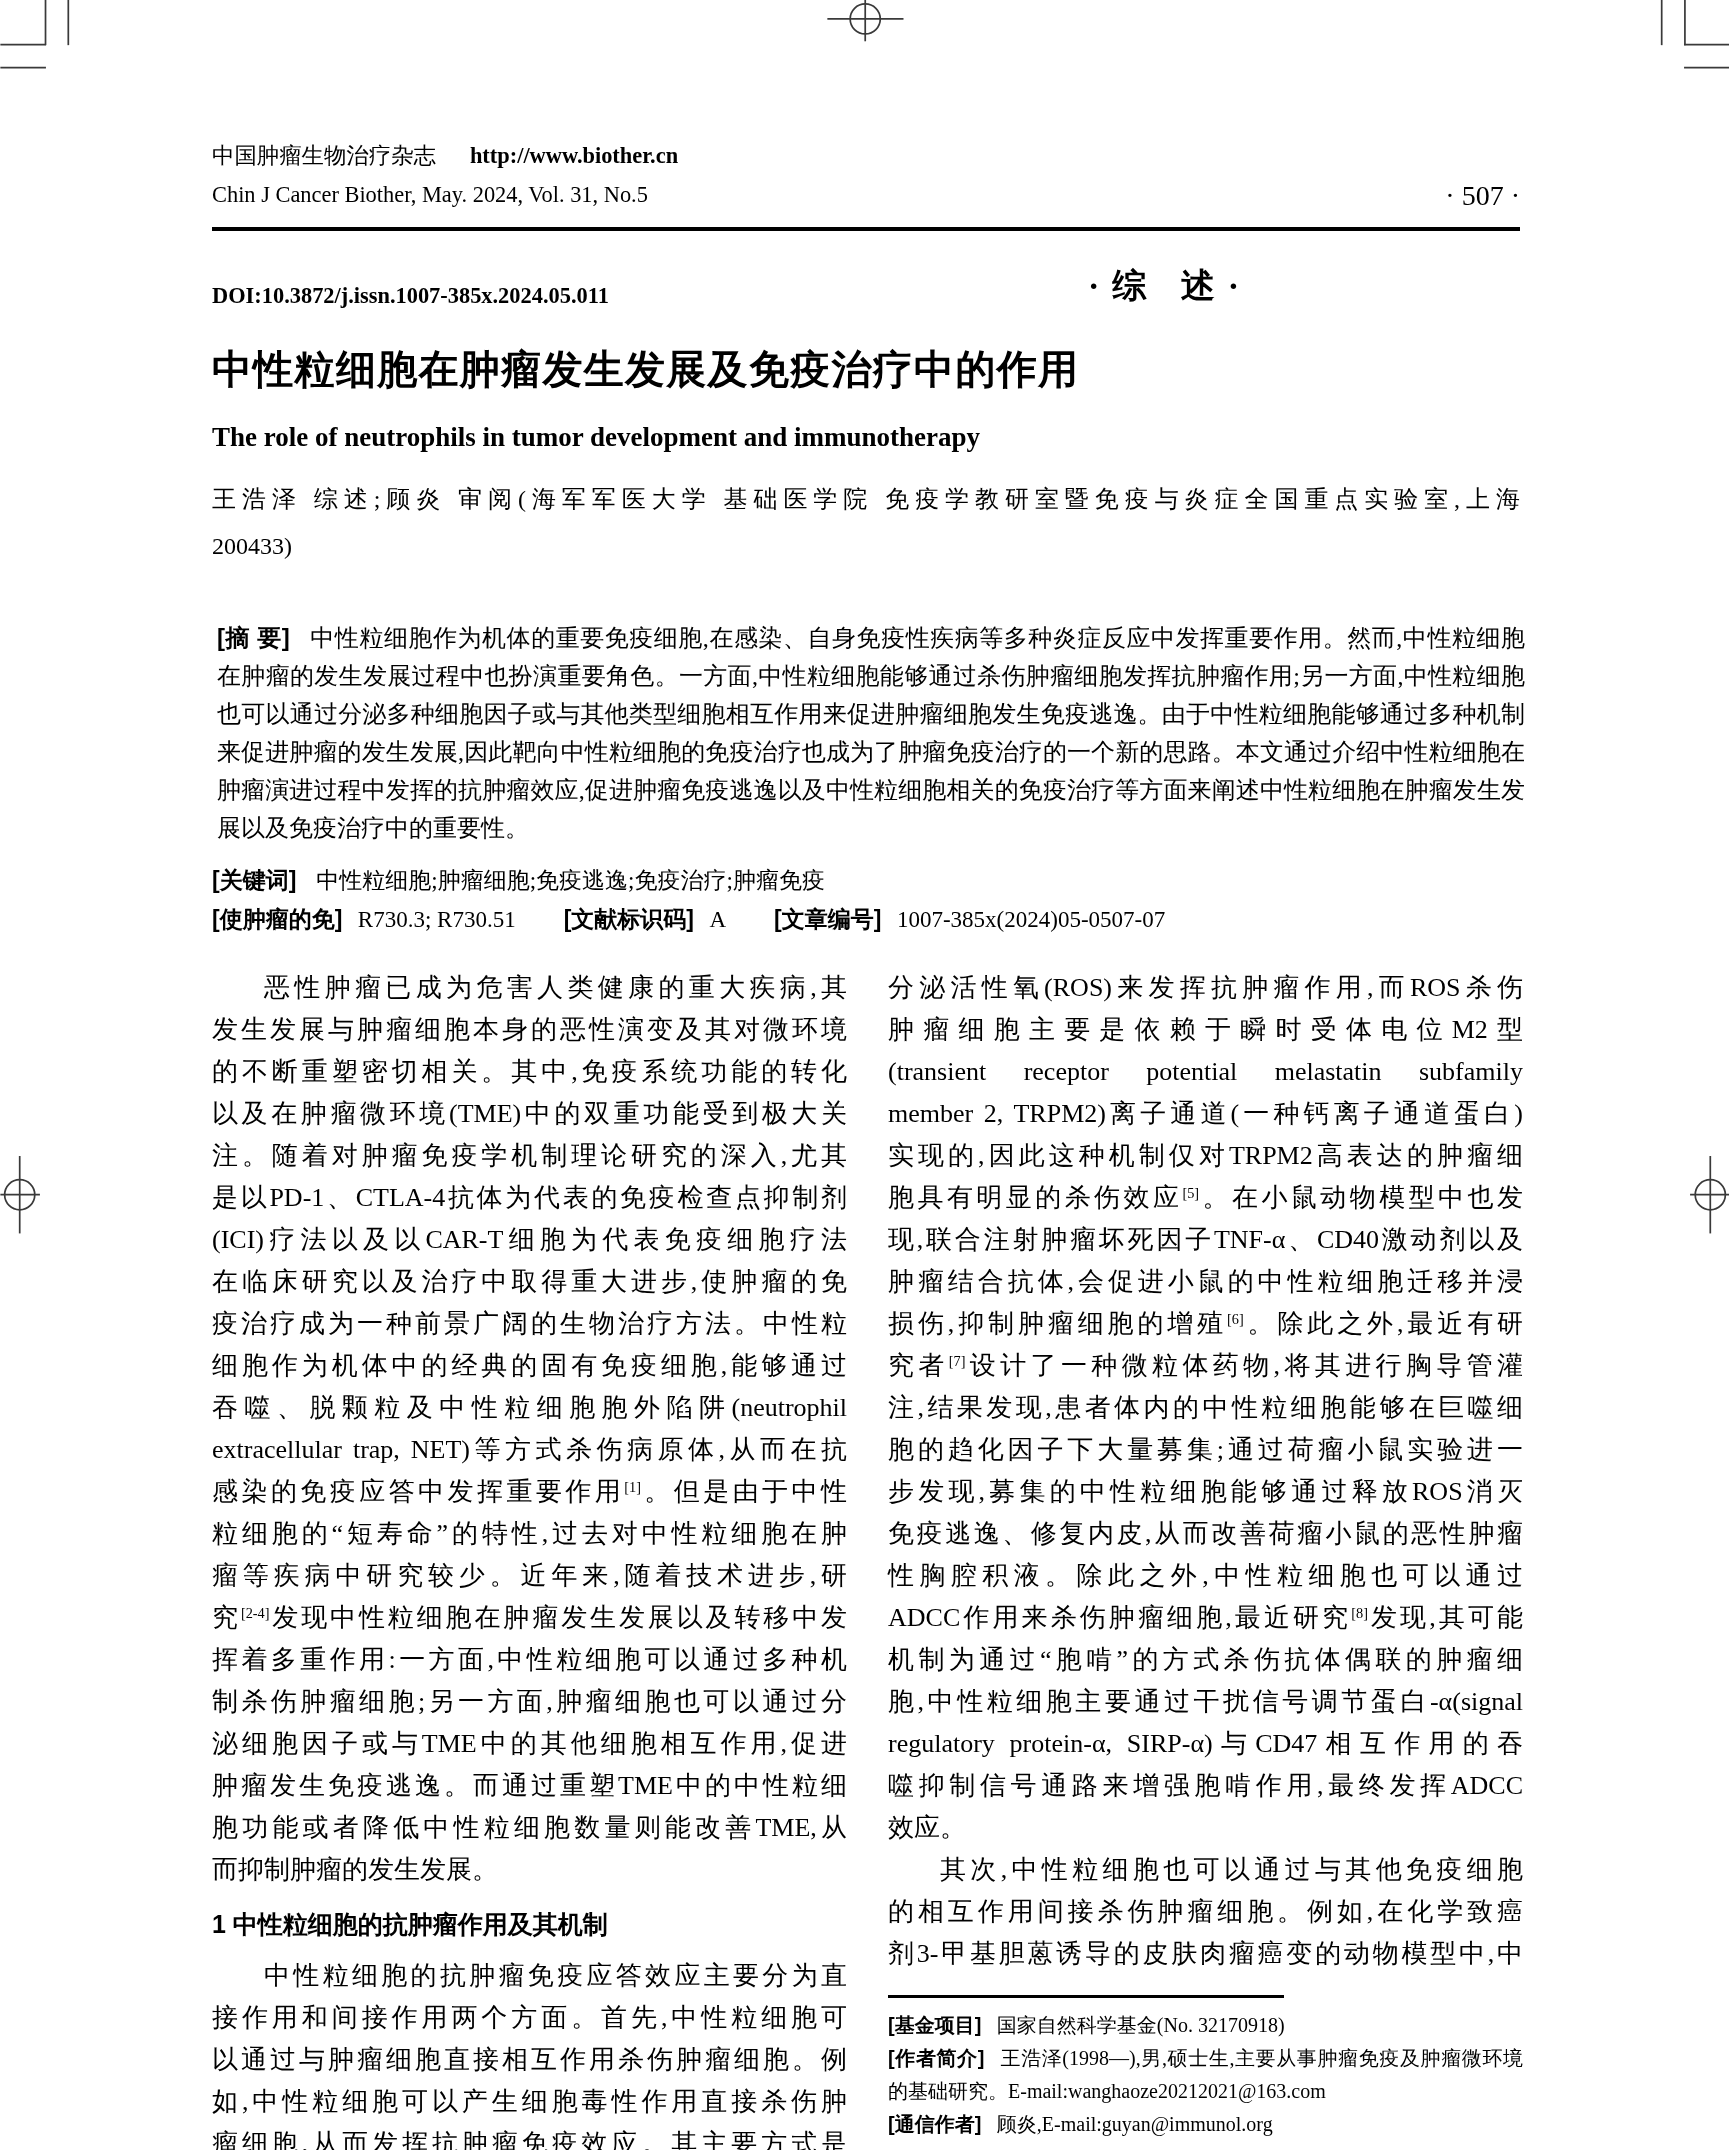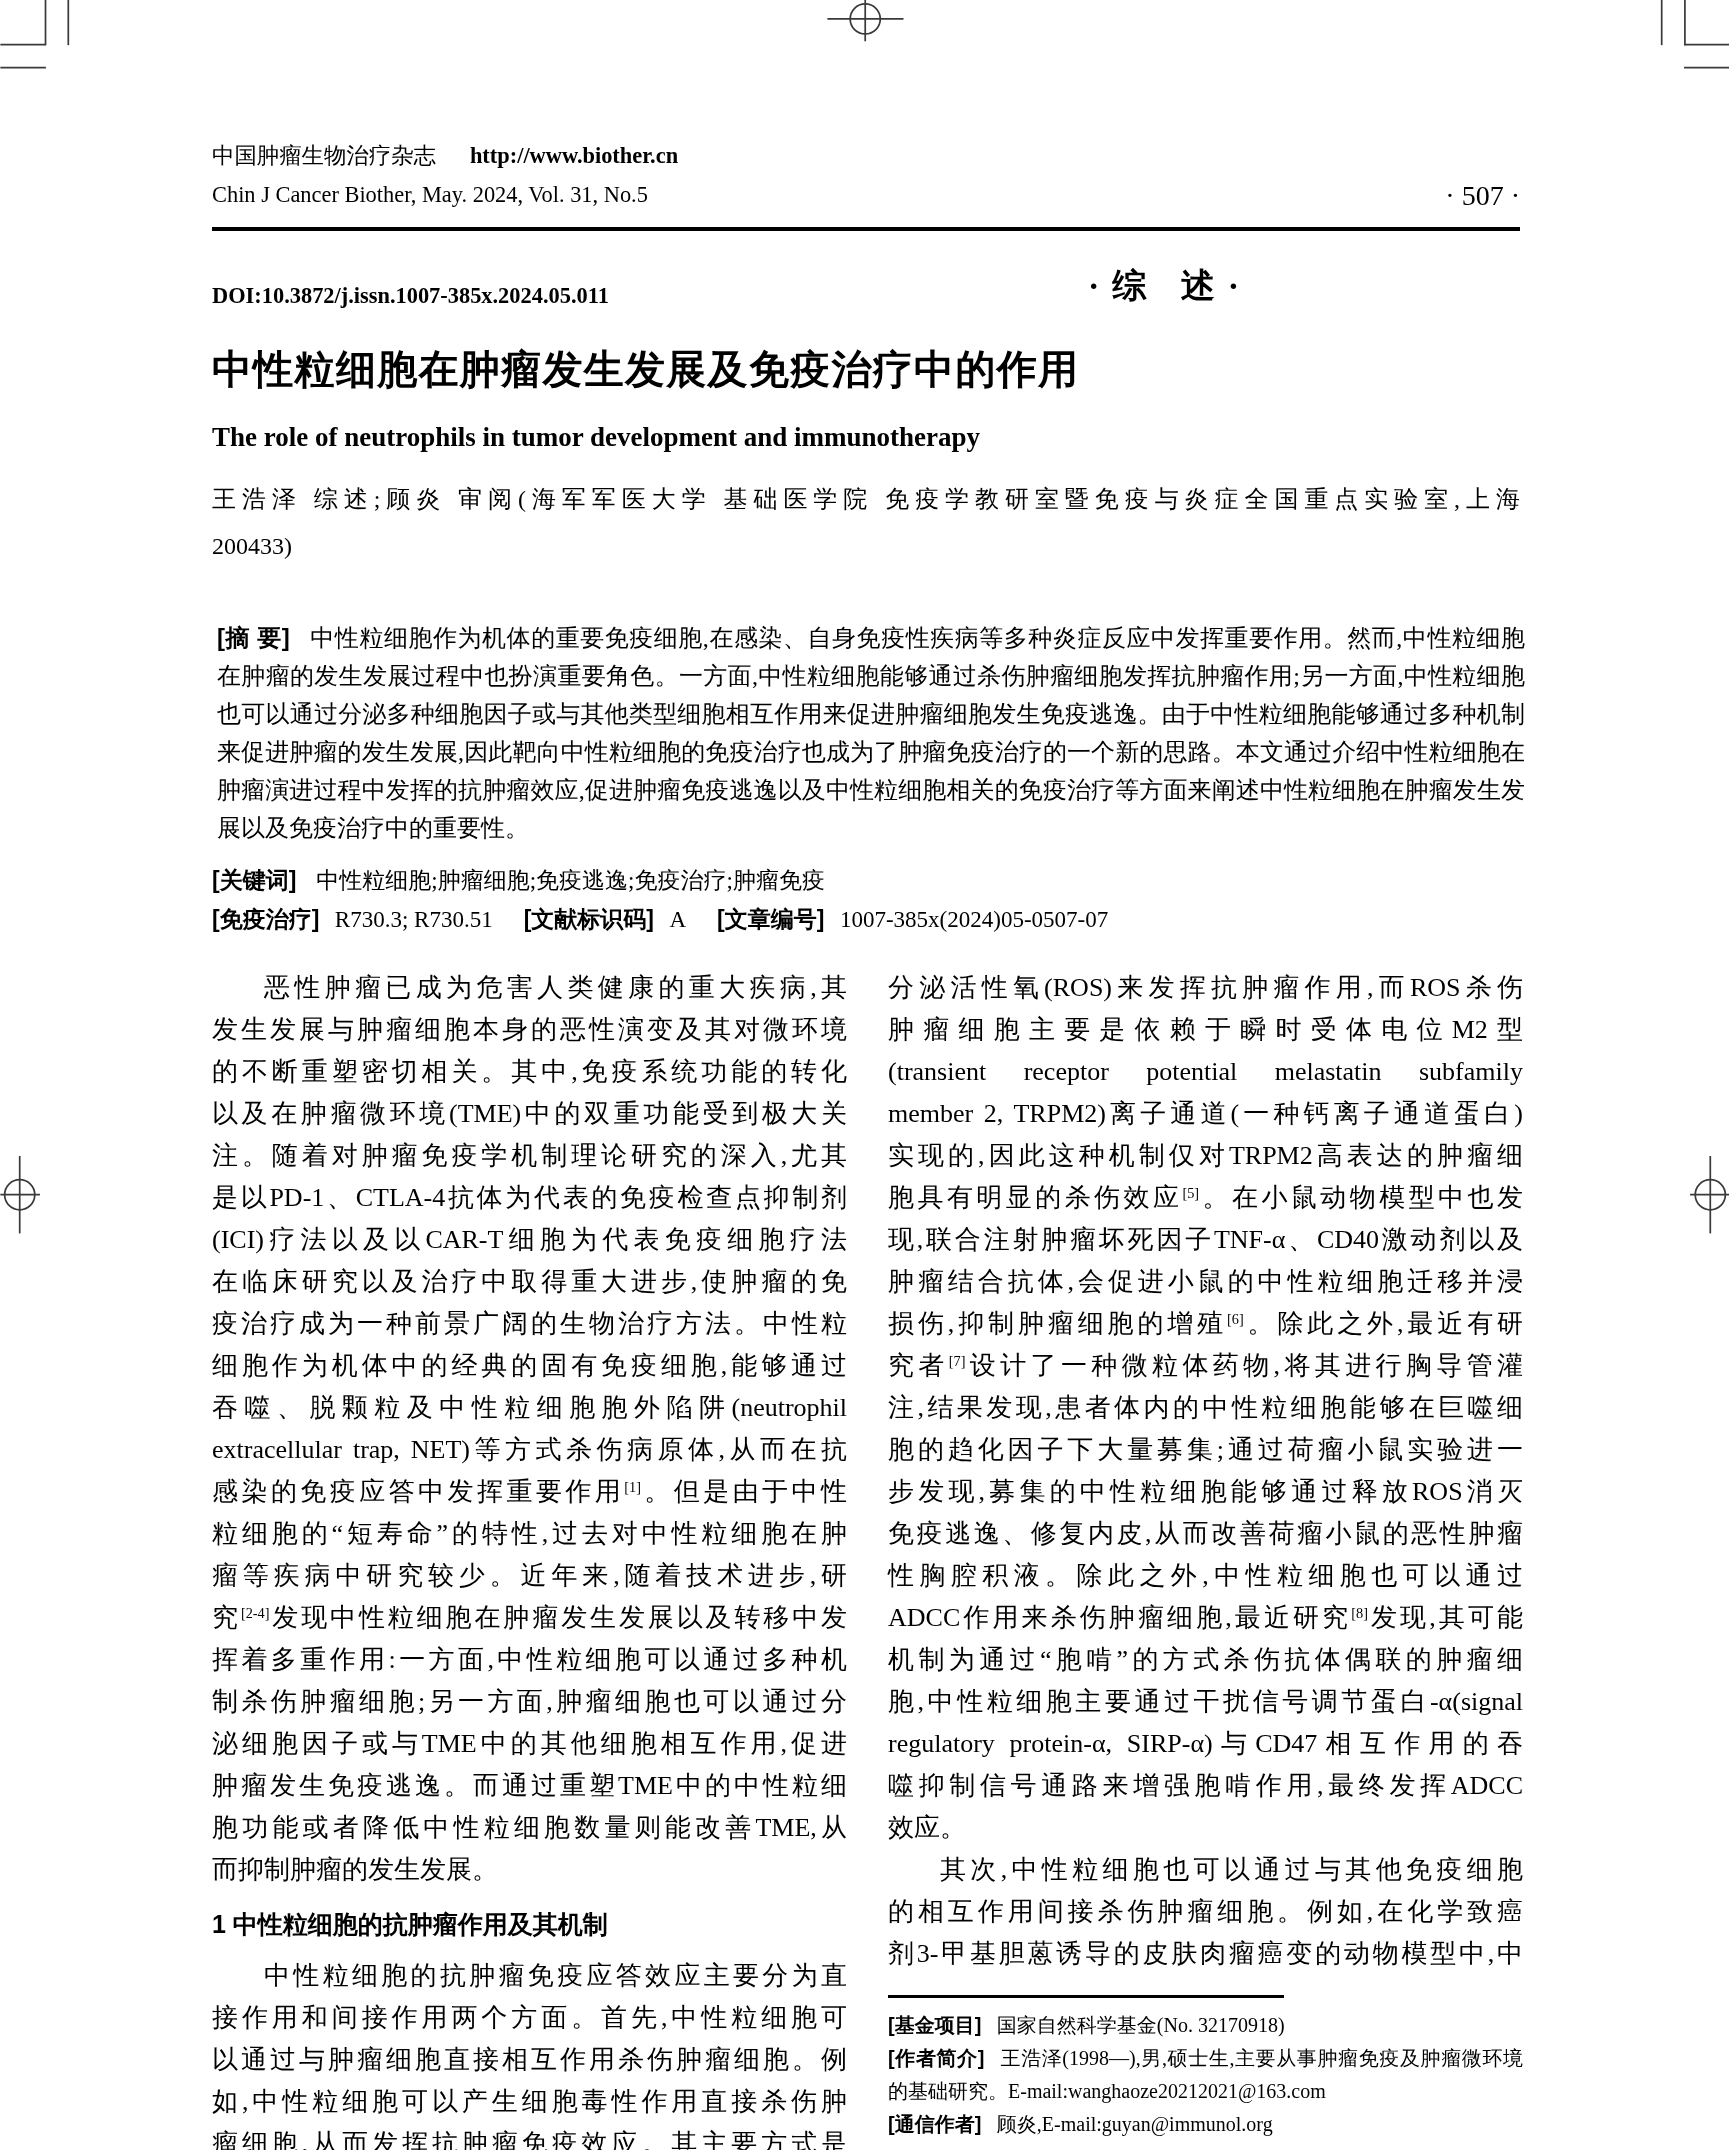--- a/index.html
+++ b/index.html
@@ -28,21 +28,21 @@
   
   .abs{left:217px;top:619px;width:1308px;font-size:24px;}
   .abs-line{line-height:38px;height:38px;text-align:justify;text-align-last:justify;}
   .abs-line.el{text-align-last:left;}
   .lab{font-family:"Liberation Sans","DejaVu Sans",sans-serif;font-weight:bold;}
   .abs .lab{margin-right:20px;}
   .kw{left:212px;top:861px;width:1308px;font-size:23px;line-height:38px;}
   .kw .lab{margin-right:20px;}
   .clc{left:212px;top:900px;width:1308px;font-size:23px;line-height:38px;white-space:nowrap;}
   .clc .clcv{margin-left:15.5px;}
-  .clc .gap{margin-left:31px;}
+  .clc .gap{margin-left:48px;}
 
   
   .col{top:967px;width:635px;font-size:26px;}
   .col.leftc{left:212px;}
   .col.rightc{left:888px;}
   .bl{line-height:42px;height:42px;text-align:justify;text-align-last:justify;overflow:visible;}
   .bl.ind{text-indent:52px;}
   .bl.end{text-align-last:left;}
   sup{font-size:0.55em;line-height:0;vertical-align:0.55em;}
   .sec{margin:13px 0 9.5px 0;font-size:25px;line-height:41px;
@@ -136,21 +136,21 @@
     <div class="abs-line">来促进肿瘤的发生发展,因此靶向中性粒细胞的免疫治疗也成为了肿瘤免疫治疗的一个新的思路。本文通过介绍中性粒细胞在</div>
     <div class="abs-line">肿瘤演进过程中发挥的抗肿瘤效应,促进肿瘤免疫逃逸以及中性粒细胞相关的免疫治疗等方面来阐述中性粒细胞在肿瘤发生发</div>
     <div class="abs-line el">展以及免疫治疗中的重要性。</div>
   </section>
 
   <div class="abs-pos kw">
     <span class="lab">[关键词]</span><span>中性粒细胞;肿瘤细胞;免疫逃逸;免疫治疗;肿瘤免疫</span>
   </div>
 
   <div class="abs-pos clc">
-    <span class="lab">[免疫治疗]</span><span class="clcv">R730.3; R730.51</span><span class="lab gap">[文献标识码]</span><span class="clcv">A</span><span class="lab gap">[文章编号]</span><span class="clcv">1007-385x(2024)05-0507-07</span>
+    <span class="lab">[使肿瘤的免]</span><span class="clcv">R730.3; R730.51</span><span class="lab gap">[文献标识码]</span><span class="clcv">A</span><span class="lab gap">[文章编号]</span><span class="clcv">1007-385x(2024)05-0507-07</span>
   </div>
 
   <section class="abs-pos col leftc">
     <div>
         <div class="bl ind">恶性肿瘤已成为危害人类健康的重大疾病,其</div>
         <div class="bl">发生发展与肿瘤细胞本身的恶性演变及其对微环境</div>
         <div class="bl">的不断重塑密切相关。其中,免疫系统功能的转化</div>
         <div class="bl">以及在肿瘤微环境(TME)中的双重功能受到极大关</div>
         <div class="bl">注。随着对肿瘤免疫学机制理论研究的深入,尤其</div>
         <div class="bl">是以PD-1、CTLA-4抗体为代表的免疫检查点抑制剂</div>

